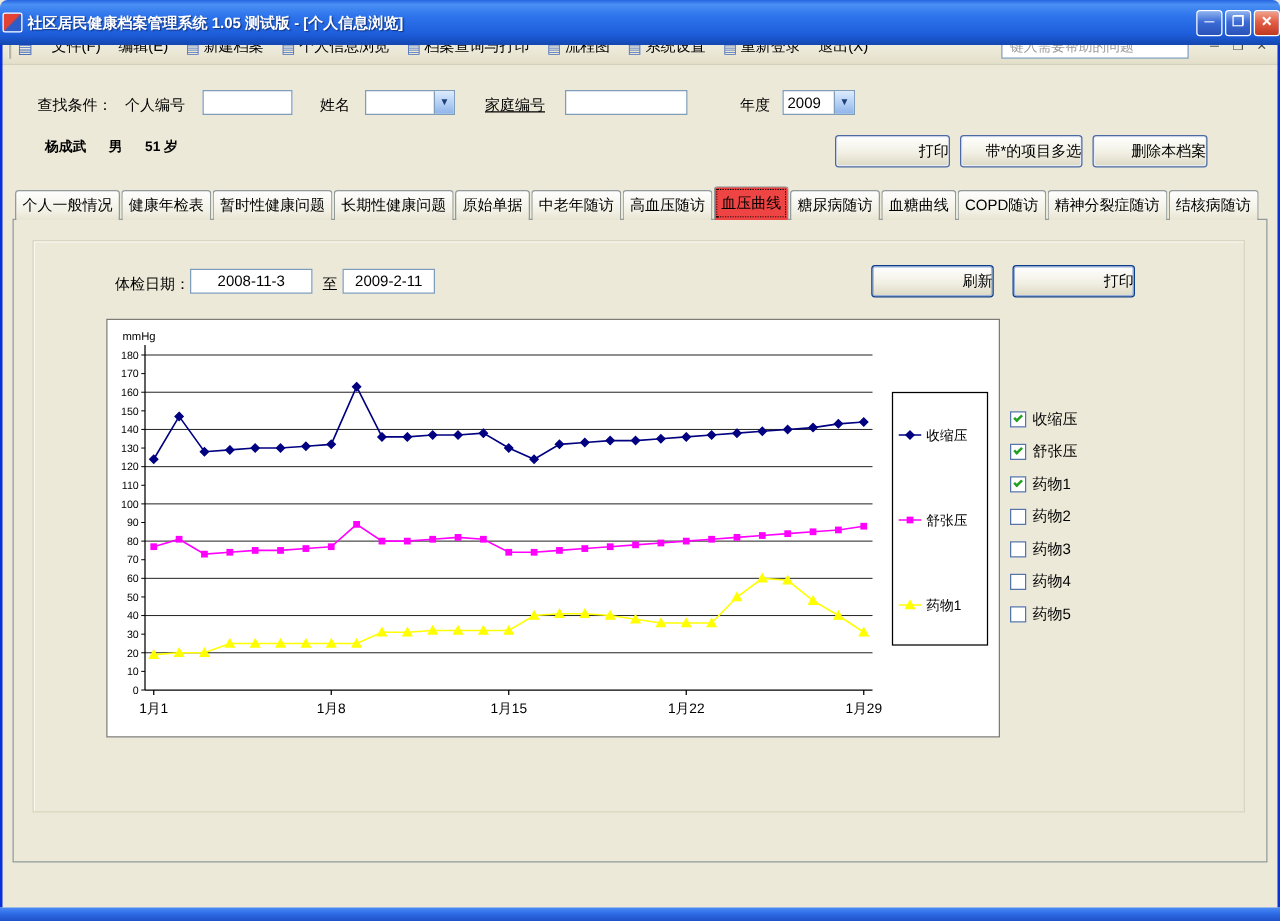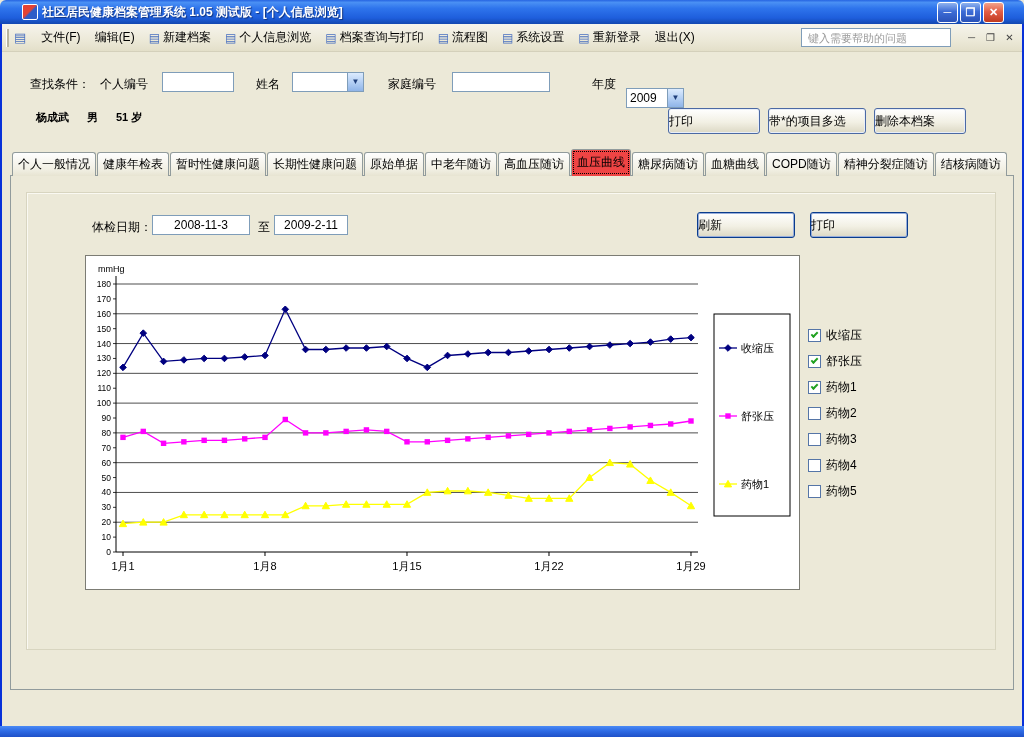--- a/index.html
+++ b/index.html
@@ -10,24 +10,24 @@
     font-family:"Liberation Sans", sans-serif;
     font-size:12px; color:#000;
   }
   
   .frame-edge { position:absolute; background:#0831D9; z-index:50; }
   #frame-left { left:0; top:24px; width:2px; bottom:11px; }
   #frame-right { right:0; top:24px; width:2px; bottom:11px; }
 
   
   .titlebar {
-    position:absolute; left:0; top:0; width:1024px; height:24px;
+    position:absolute; left:0; top:0; width:1024px; height:36px;
     background:linear-gradient(180deg,#2664E2 0%,#4A90F4 10%,#2E74EC 35%,#1E5EDC 75%,#1347B0 100%);
     border-radius:6px 6px 0 0;
-    display:flex; align-items:center; padding:0 20px; z-index:60;
+    display:flex; align-items:center; padding:0 0; z-index:60;
   }
   .app-icon { width:16px; height:16px; margin:0 4px 0 2px;
     background:linear-gradient(135deg,#E34234 0%,#E34234 45%,#2D5CC8 55%,#2D5CC8 100%);
     border:1px solid #fff; border-radius:2px; }
   .title-text { color:#fff; font-weight:bold; font-size:12px; text-shadow:1px 1px 1px #10327E; flex:1; white-space:nowrap; overflow:hidden; }
   .win-buttons { display:flex; gap:2px; }
   .winbtn {
     width:21px; height:21px; border-radius:3px; border:1px solid #fff;
     background:linear-gradient(180deg,#8FB3EF 0%,#3C6CD6 45%,#2A52B8 100%);
     color:#fff; font-size:11px; line-height:19px; text-align:center; cursor:pointer; font-weight:bold;
@@ -63,21 +63,21 @@
   .txt.center { text-align:center; }
   .combo { position:absolute; height:20px; border:1px solid #7F9DB9; background:#fff; display:flex; }
   .combo .val { flex:1; font-size:12px; padding:2px 3px; overflow:hidden; }
   .combo .arrow { width:16px; border-left:1px solid #7F9DB9;
     background:linear-gradient(180deg,#DCEBFE 0%,#AECBF2 60%,#8FB4E8 100%);
     color:#1F3E7A; font-size:8px; text-align:center; line-height:18px; cursor:pointer; }
   .xpbtn {
     position:absolute; height:26px;
     background:linear-gradient(180deg,#FFFFFF 0%,#F2F0E4 55%,#DCD8C4 100%);
     border:1px solid #4B69A4; border-radius:3px;
-    font-size:12px; text-align:left; cursor:pointer;
+    font-size:12px; text-align:right; cursor:pointer;
     font-family:"Liberation Sans", sans-serif; color:#000;
     box-shadow:inset 0 0 0 1px #E8EEF8;
   }
   .xpbtn.navy { border:1px solid #0A3C8C; box-shadow:inset 0 0 0 1px #98AEDB; }
 
   
   .patient-name-row { position:absolute; left:36px; top:110px; display:flex; gap:18px;
     font-size:11px; font-weight:bold; align-items:baseline; }
 
   
@@ -176,24 +176,24 @@
 </div>
 
 <span class="lbl" style="left:30px; top:76px;">查找条件：</span>
 <span class="lbl" style="left:100px; top:76px;">个人编号</span>
 <input class="txt" style="left: 162px; top: 72px; width: 72px;" value="">
 <span class="lbl" style="left:256px; top:76px;">姓名</span>
 <div class="combo" style="left:292px; top:72px; width:72px;">
   <span class="val"></span>
   <span class="arrow">▼</span>
 </div>
-<span class="lbl" style="left:388px; top:76px;">家庭编号</span>
+<span class="lbl" style="left:388px; top:76px;text-decoration:underline;">家庭编号</span>
 <input class="txt" style="left: 452px; top: 72px; width: 98px;" value="">
 <span class="lbl" style="left:592px; top:76px;">年度</span>
-<div class="combo" style="left:626px; top:88px; width:58px;">
+<div class="combo" style="left:626px; top:72px; width:58px;">
   <span class="val">2009</span>
   <span class="arrow">▼</span>
 </div>
 
 <div class="patient-name-row">
   <span>杨成武</span>
   <span>男</span>
   <span>51 岁</span>
 </div>
 <button class="xpbtn" style="left:668px; top:108px; width:92px;">打印</button>

